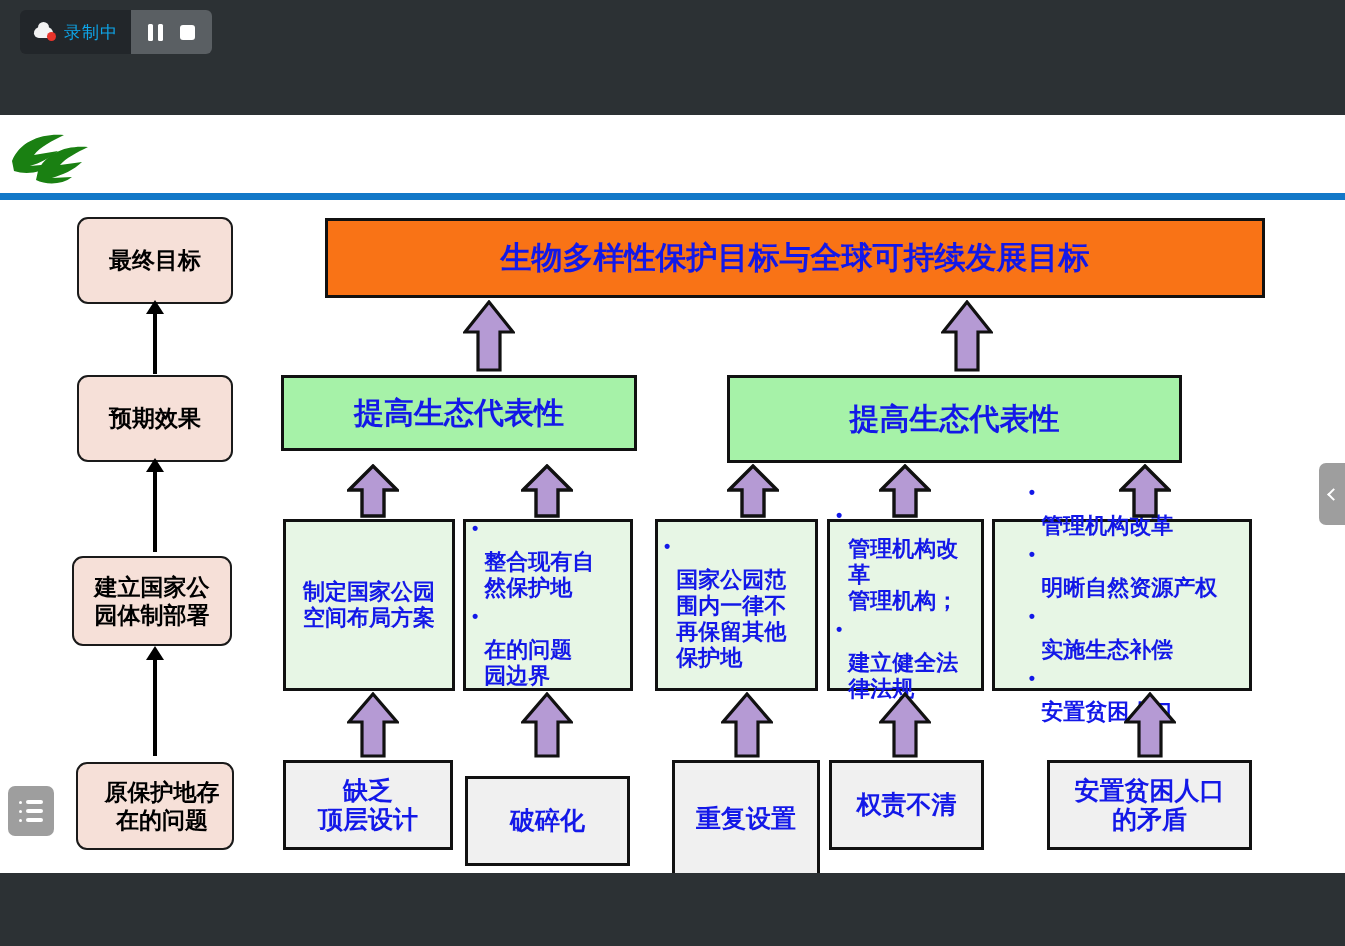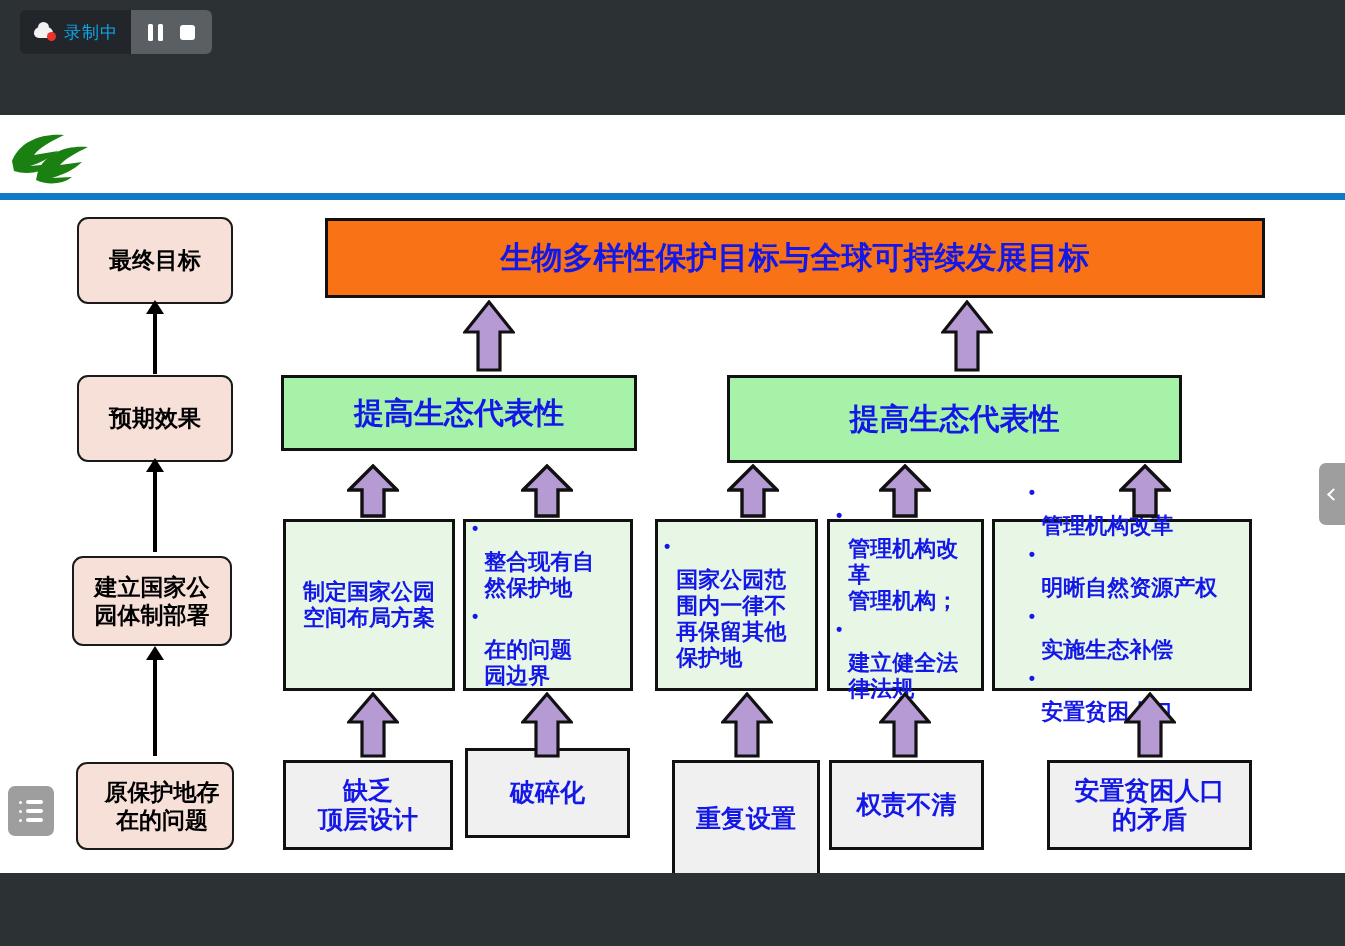--- a/index.html
+++ b/index.html
@@ -247,21 +247,21 @@
             <span class="bd">•</span>
             <span class="bt">安置贫困人口</span>
           </li>
       </ul>
     </div>
 
     <div class="box issue" style="left:283px; top:560px; width:170px; height:90px;">
       <span class="wrap" style="white-space: pre-line;">缺乏
 顶层设计</span>
     </div>
-    <div class="box issue" style="left:465px; top:548px; width:165px; height:90px;">
+    <div class="box issue" style="left:465px; top:576px; width:165px; height:90px;">
       <span class="wrap" style="white-space: pre-line;">破碎化</span>
     </div>
     <div class="box issue" style="left:672px; top:560px; width:148px; height:117px;text-align:center;">
       <span class="wrap" style="white-space: pre-line;">重复设置</span>
     </div>
     <div class="box issue" style="left:829px; top:560px; width:155px; height:90px;">
       <span class="wrap" style="white-space: pre-line;">权责不清</span>
     </div>
     <div class="box issue" style="left:1047px; top:560px; width:205px; height:90px;">
       <span class="wrap" style="white-space: pre-line;">安置贫困人口

